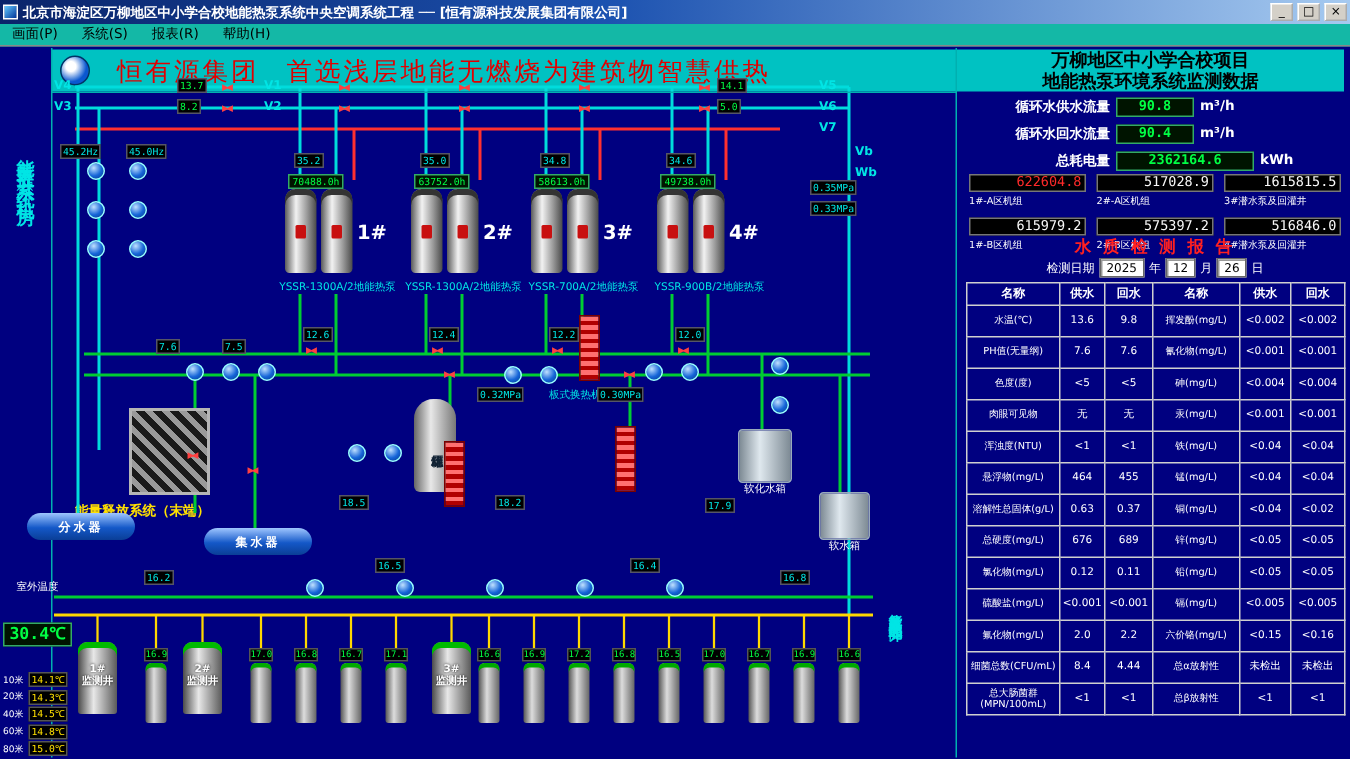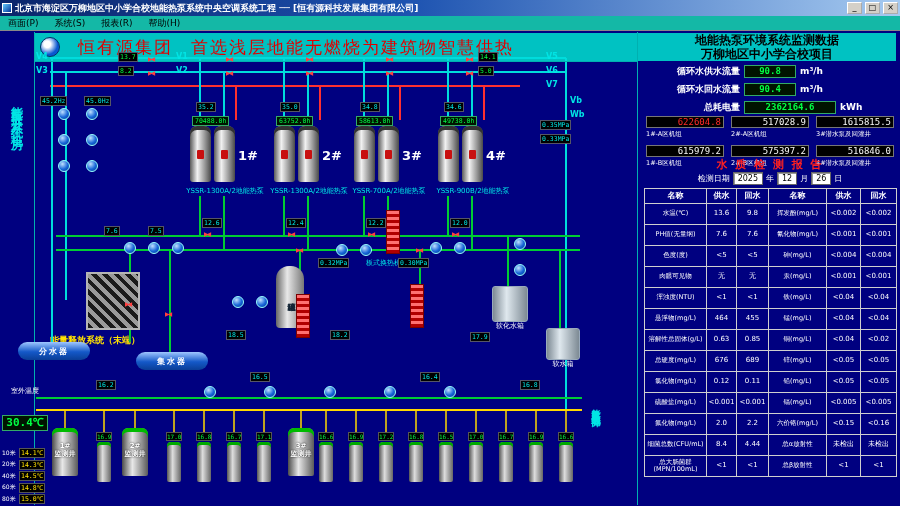--- a/index.html
+++ b/index.html
@@ -159,22 +159,22 @@
     <span class="menu-item">帮助(H)</span>
   </div>
 
   <div id="topstrip"></div>
   <div id="banner">
     <span id="logo"></span>
     <span class="b-company">恒有源集团</span>
     <span class="b-slogan">首选浅层地能无燃烧为建筑物智慧供热</span>
   </div>
   <div id="panel-title">
+    <div>万柳地区中小学合校项目</div>
     <div>地能热泵环境系统监测数据</div>
-    <div>万柳地区中小学合校项目</div>
   </div>
 
   <div class="metric" style="top:64px">
     <span class="m-label">循环水供水流量</span>
     <span class="m-led">90.8</span>
     <span class="m-unit">m³/h</span>
   </div>
   <div class="metric" style="top:82px">
     <span class="m-label">循环水回水流量</span>
     <span class="m-led">90.4</span>
@@ -276,21 +276,21 @@
           <td>悬浮物(mg/L)</td>
           <td>464</td>
           <td>455</td>
           <td>锰(mg/L)</td>
           <td>&lt;0.04</td>
           <td>&lt;0.04</td>
         </tr>
         <tr>
           <td>溶解性总固体(g/L)</td>
           <td>0.63</td>
-          <td>0.85</td>
+          <td>0.37</td>
           <td>铜(mg/L)</td>
           <td>&lt;0.04</td>
           <td>&lt;0.02</td>
         </tr>
         <tr>
           <td>总硬度(mg/L)</td>
           <td>676</td>
           <td>689</td>
           <td>锌(mg/L)</td>
           <td>&lt;0.05</td>

